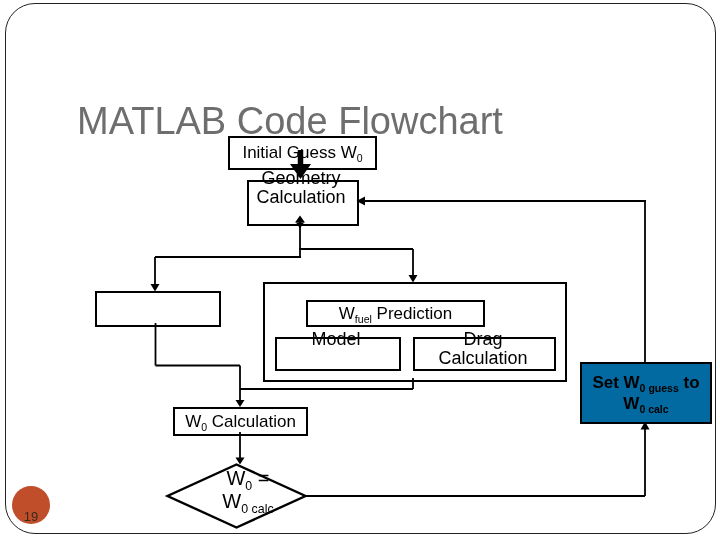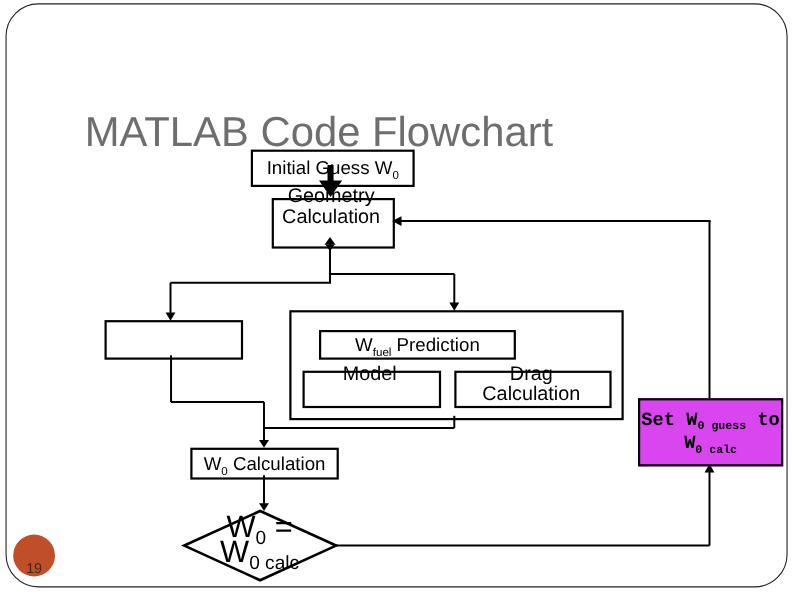--- a/index.html
+++ b/index.html
@@ -26,28 +26,28 @@
   .lbl{
     position:absolute;z-index:4;text-align:center;font-size:18px;line-height:19px;
     white-space:nowrap;background:transparent;
   }
   sub{font-size:0.62em;line-height:0;}
   svg.wires{position:absolute;left:0;top:0;z-index:3;pointer-events:none;}
   svg.wires line{stroke:#000;stroke-width:1.8;}
   svg.wires polygon{fill:#000;stroke:none;}
   svg.wires polygon.diamond{fill:#fff;stroke:#000;stroke-width:2.4;}
   .diamond-label{
-    position:absolute;left:136px;top:467px;width:200px;z-index:4;
-    text-align:center;font-size:28px;line-height:23px;
+    position:absolute;left:148px;top:467px;width:200px;z-index:4;
+    text-align:center;font-size:20px;line-height:23px;
   }
   .set-box{
     position:absolute;left:580px;top:362px;width:128px;height:58px;
-    background:#d946ef;border:2.5px solid #000;z-index:2;
+    background:#0369a1;border:2.5px solid #000;z-index:2;
     display:flex;flex-direction:column;align-items:center;justify-content:center;
-    font-size:17px;font-weight:700;line-height:21px;z-index:4;text-align:center;font-family:Liberation Mono, monospace;
+    font-size:17px;font-weight:700;line-height:21px;z-index:4;text-align:center;
   }
   .badge{
     position:absolute;left:12px;top:486px;width:38px;height:38px;border-radius:50%;
     background:#C04E2B;z-index:4;display:flex;align-items:flex-end;justify-content:center;
     font-size:13px;color:#3A2A1E;
   }
 </style>
 </head>
 <body>
 
@@ -64,21 +64,21 @@
   <div class="box" style="left:247px;top:180px;width:108px;height:42px;"></div>
   <div class="lbl" style="left:201px;top:169px;width:200px;">
     <div>Geometry</div>
       <div>Calculation</div>
   </div>
 
   <div class="box" style="left:95px;top:291px;width:122px;height:32px;"></div>
 
   <div class="box thick" style="left:263px;top:282px;width:300px;height:96px;"></div>
 
-  <div class="box" style="left:290px;top:300px;width:175px;height:23px;justify-content:center;">
+  <div class="box" style="left:306px;top:300px;width:175px;height:23px;justify-content:center;">
     <span><span>W</span><sub>fuel</sub><span> Prediction</span></span>
   </div>
 
   <div class="box" style="left:275px;top:337px;width:122px;height:30px;"></div>
   <div class="lbl" style="left:236px;top:330px;width:200px;">
     <div>Model</div>
   </div>
 
   <div class="box" style="left:413px;top:337px;width:139px;height:30px;"></div>
   <div class="lbl" style="left:383px;top:330px;width:200px;text-align:center;">

